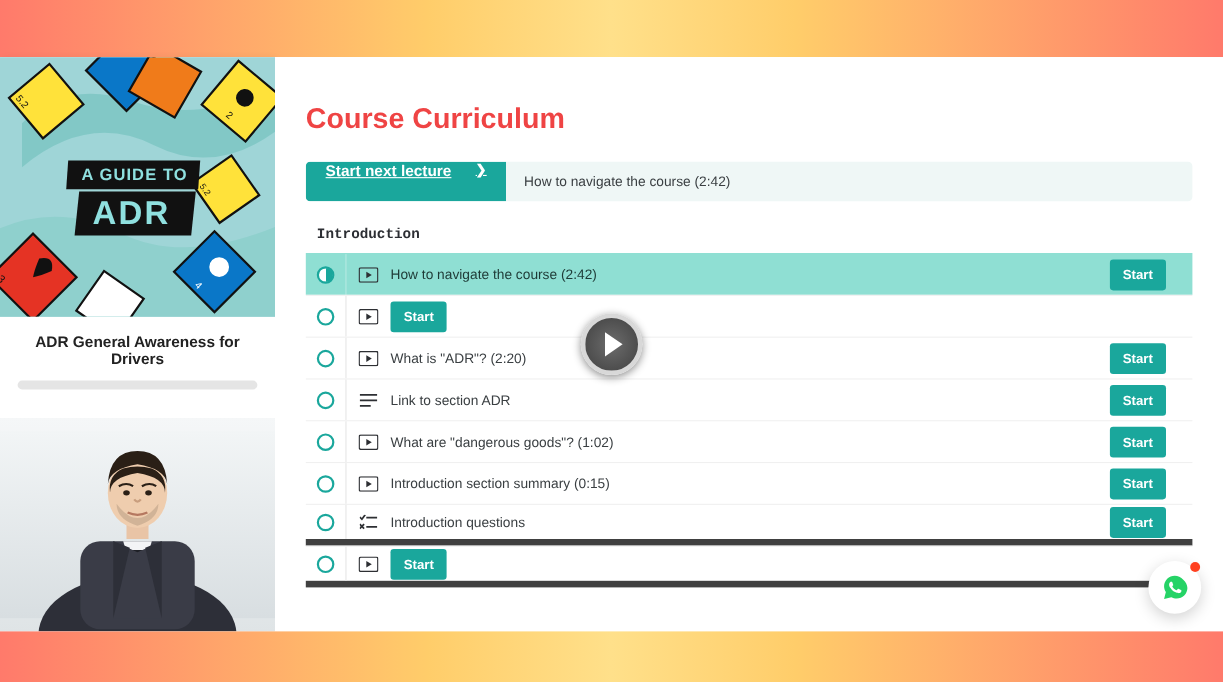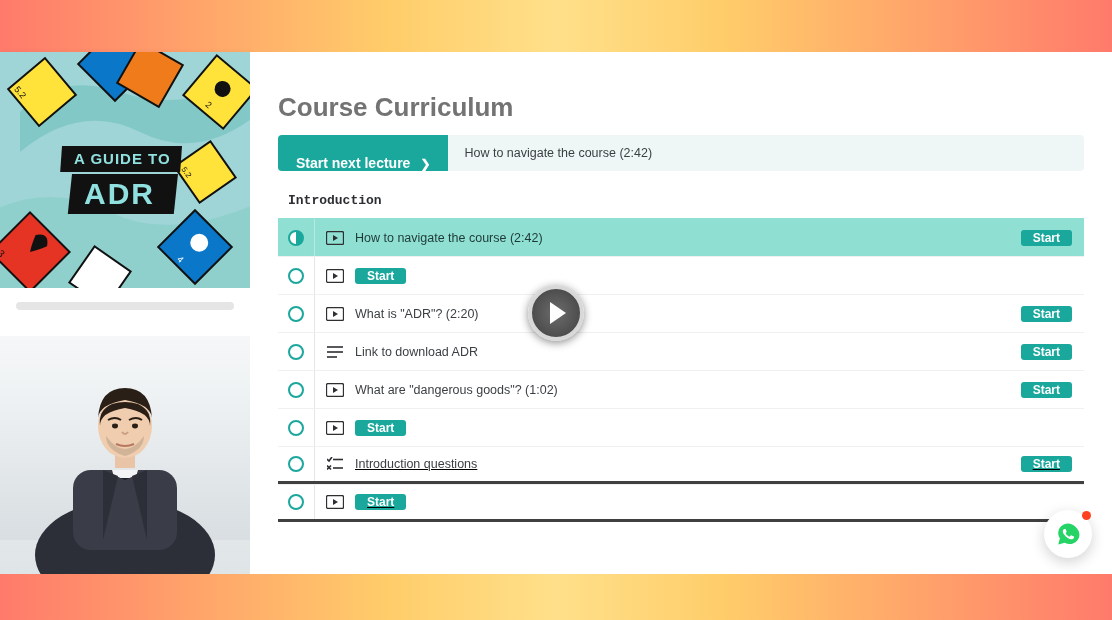--- a/index.html
+++ b/index.html
@@ -16,39 +16,39 @@
   .hero svg { width:100%; height:100%; display:block; }
   .course-meta { padding: 14px 16px 14px; text-align:center; }
   .course-title { font-size:14px; font-weight:600; color:#222; margin-bottom:12px; }
   .progress-bar { width:100%; height:8px; background:#e5e5e5; border-radius:4px; margin-bottom:12px; }
   .progress-text { font-size:11px; color:#444; letter-spacing:0.5px; }
   .progress-text b { font-size:16px; font-weight:700; color:#222; }
   .instructor { flex:1; position:relative; background: linear-gradient(#f5f7f8, #dfe4e6); overflow:hidden; }
   .instructor svg { width:100%; height:100%; }
 
   .main { position:absolute; left:250px; right:0; top:0; bottom:0; background:#fff; padding: 40px 28px 0 28px; overflow:hidden; }
-  .page-title { font-size:26px; font-weight:600; color:#737373; margin-bottom:12px; }
+  .page-title { font-size:26px; font-weight:600; color:#ef4444; margin-bottom:24px; }
 
   .next-bar { display:flex; align-items:stretch; height:36px; border-radius:4px; overflow:hidden; margin-bottom:22px; background:#eff7f6; }
-  .next-btn { background:#1aa79c; color:#fff; font-size:14px; font-weight:600; padding:0 18px; display:flex; align-items:flex-end; gap:10px; border:none; cursor:pointer; }
+  .next-btn { background:#1aa79c; color:#fff; font-size:14px; font-weight:600; padding:0 18px; display:flex; align-items:flex-start; gap:22px; border:none; cursor:pointer;text-decoration:underline; }
   .next-btn .chev { font-size:12px; }
   .next-label { display:flex; align-items:center; padding:0 16px; font-size:12.5px; color:#3a3f42; }
 
   .section-title { font-size:13px; font-weight:600; color:#2c2e33; margin: 8px 0 10px 10px; font-family: Liberation Mono, monospace; }
 
   .row { display:flex; align-items:center; height:38px; border-top:1px solid #f0f0f0; position:relative; }
-  .row:last-child { border-bottom:3px solid #404040;text-decoration:underline; }
+  .row:last-child { border-bottom:6px solid #404040; }
   .row.active { background:#8fdfd3; border-top-color:transparent; }
   .row .status { width:36px; display:flex; justify-content:center; align-items:center; }
   .row .divider { width:1px; height:100%; background:#e6e6e6; }
   .row.active .divider { background: rgba(255,255,255,0.35); }
   .row .type { width:40px; display:flex; justify-content:center; align-items:center; color:#2d2f33; }
   .row .label { flex:1; font-size:12.5px; color:#3a3f42; }
   .row.active .label { color:#1e3a36; }
-  .row .start-btn { margin-right:12px; background:#1aa79c; color:#fff; border:none; border-radius:3px; font-size:12px; font-weight:600; height:16px; padding:0 12px; cursor:pointer; }
+  .row .start-btn { margin-right:24px; background:#1aa79c; color:#fff; border:none; border-radius:3px; font-size:12px; font-weight:600; height:28px; padding:0 12px; cursor:pointer; }
 
   .status-circle { width:16px; height:16px; border:2px solid #1aa79c; border-radius:50%; }
   .status-in-progress { width:16px; height:16px; border-radius:50%; background: conic-gradient(#1aa79c 0deg 180deg, #fff 180deg 360deg); border:2px solid #1aa79c; box-sizing:border-box; }
 
   .video-icon { display:inline-flex; }
   .text-icon, .quiz-icon { display:inline-flex; }
 
   .play-overlay { position:absolute; left:50%; top:50%; width:56px; height:56px; margin-left:-28px; margin-top:-28px; border-radius:50%; background: radial-gradient(circle at 50% 50%, #6c6c6c 0%, #4d4d4d 70%); box-shadow: 0 2px 8px rgba(0,0,0,0.45); display:flex; align-items:center; justify-content:center; border:4px solid #d8d8d8; cursor:pointer; }
   .play-overlay::before { content:""; display:block; width:0; height:0; border-left:16px solid #fff; border-top:11px solid transparent; border-bottom:11px solid transparent; margin-left:4px; }
 
@@ -109,20 +109,21 @@
           <text x="12" y="18" fill="#8fe0df" font-size="15" font-weight="800" letter-spacing="1">A GUIDE TO</text>
         </g>
         <g transform="translate(72,122)">
           <rect x="0" y="0" width="106" height="40" fill="#111" transform="skewX(-6)"></rect>
           <text x="12" y="30" fill="#8fe0df" font-size="30" font-weight="900" letter-spacing="2">ADR</text>
         </g>
       </svg>
     </div>
 
     <div class="course-meta">
+      <div class="course-title">ADR General Awareness for Drivers</div>
       <div class="progress-bar"></div>
     </div>
 
     <div class="instructor">
       <svg viewBox="0 0 250 170">
         <rect width="250" height="170" fill="url(#g1)"></rect>
         <defs>
             <linearGradient id="g1" x1="0" y1="0" x2="0" y2="1">
               <stop offset="0" stop-color="#f2f5f6"></stop>
               <stop offset="1" stop-color="#d8dee1"></stop>
@@ -222,21 +223,21 @@
             <div class="divider"></div>
             <div class="type">
               <span class="text-icon">
                 <svg width="16" height="14" viewBox="0 0 16 14">
                   <line x1="0" y1="2" x2="16" y2="2" stroke="#2d2f33" stroke-width="1.6"></line>
                   <line x1="0" y1="7" x2="16" y2="7" stroke="#2d2f33" stroke-width="1.6"></line>
                   <line x1="0" y1="12" x2="10" y2="12" stroke="#2d2f33" stroke-width="1.6"></line>
                 </svg>
               </span>
             </div>
-            <div class="label">Link to download ADR</div>
+            <div class="label">Link to section ADR</div>
             <button class="start-btn">Start</button>
           </div>
           <div class="row">
             <div class="status">
               <span class="status-circle"></span>
             </div>
             <div class="divider"></div>
             <div class="type">
               <span class="video-icon">
                 <svg width="18" height="14" viewBox="0 0 18 14">
@@ -254,20 +255,21 @@
             </div>
             <div class="divider"></div>
             <div class="type">
               <span class="video-icon">
                 <svg width="18" height="14" viewBox="0 0 18 14">
                   <rect x="0.5" y="0.5" width="17" height="13" rx="1.5" fill="none" stroke="#2d2f33" stroke-width="1.3"></rect>
                   <polygon points="7,4 12,7 7,10" fill="#2d2f33"></polygon>
                 </svg>
               </span>
             </div>
+            <div class="label">Introduction section summary (0:15)</div>
             <button class="start-btn">Start</button>
           </div>
           <div class="row">
             <div class="status">
               <span class="status-circle"></span>
             </div>
             <div class="divider"></div>
             <div class="type">
               <span class="quiz-icon">
                 <svg width="16" height="14" viewBox="0 0 16 14">

